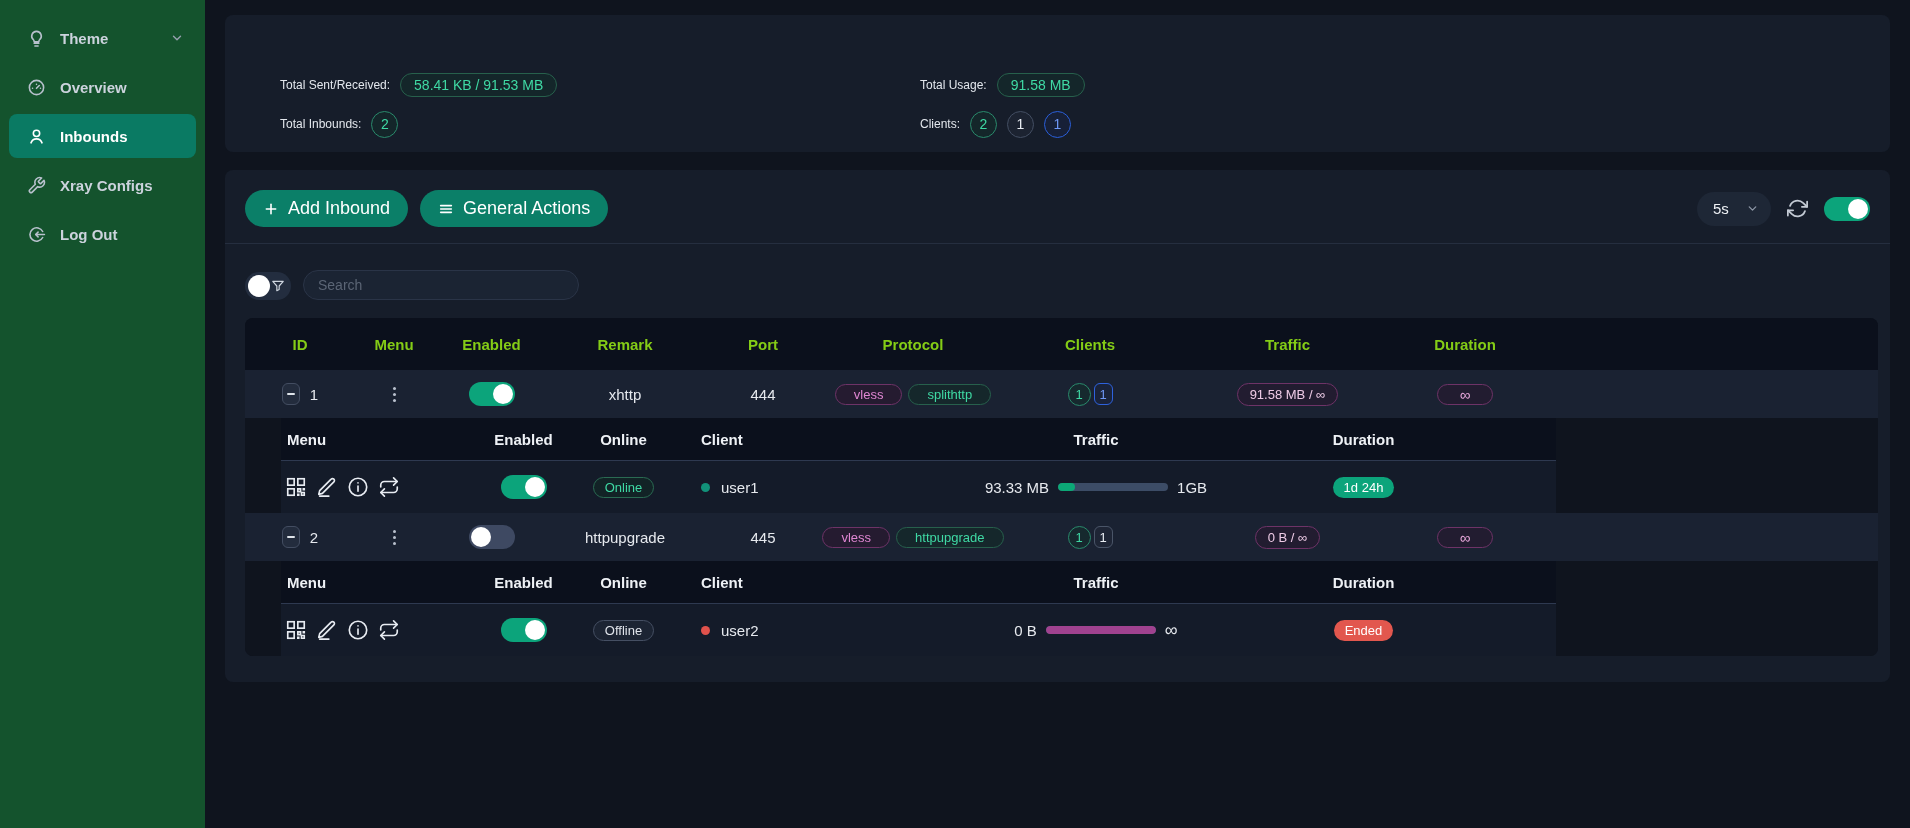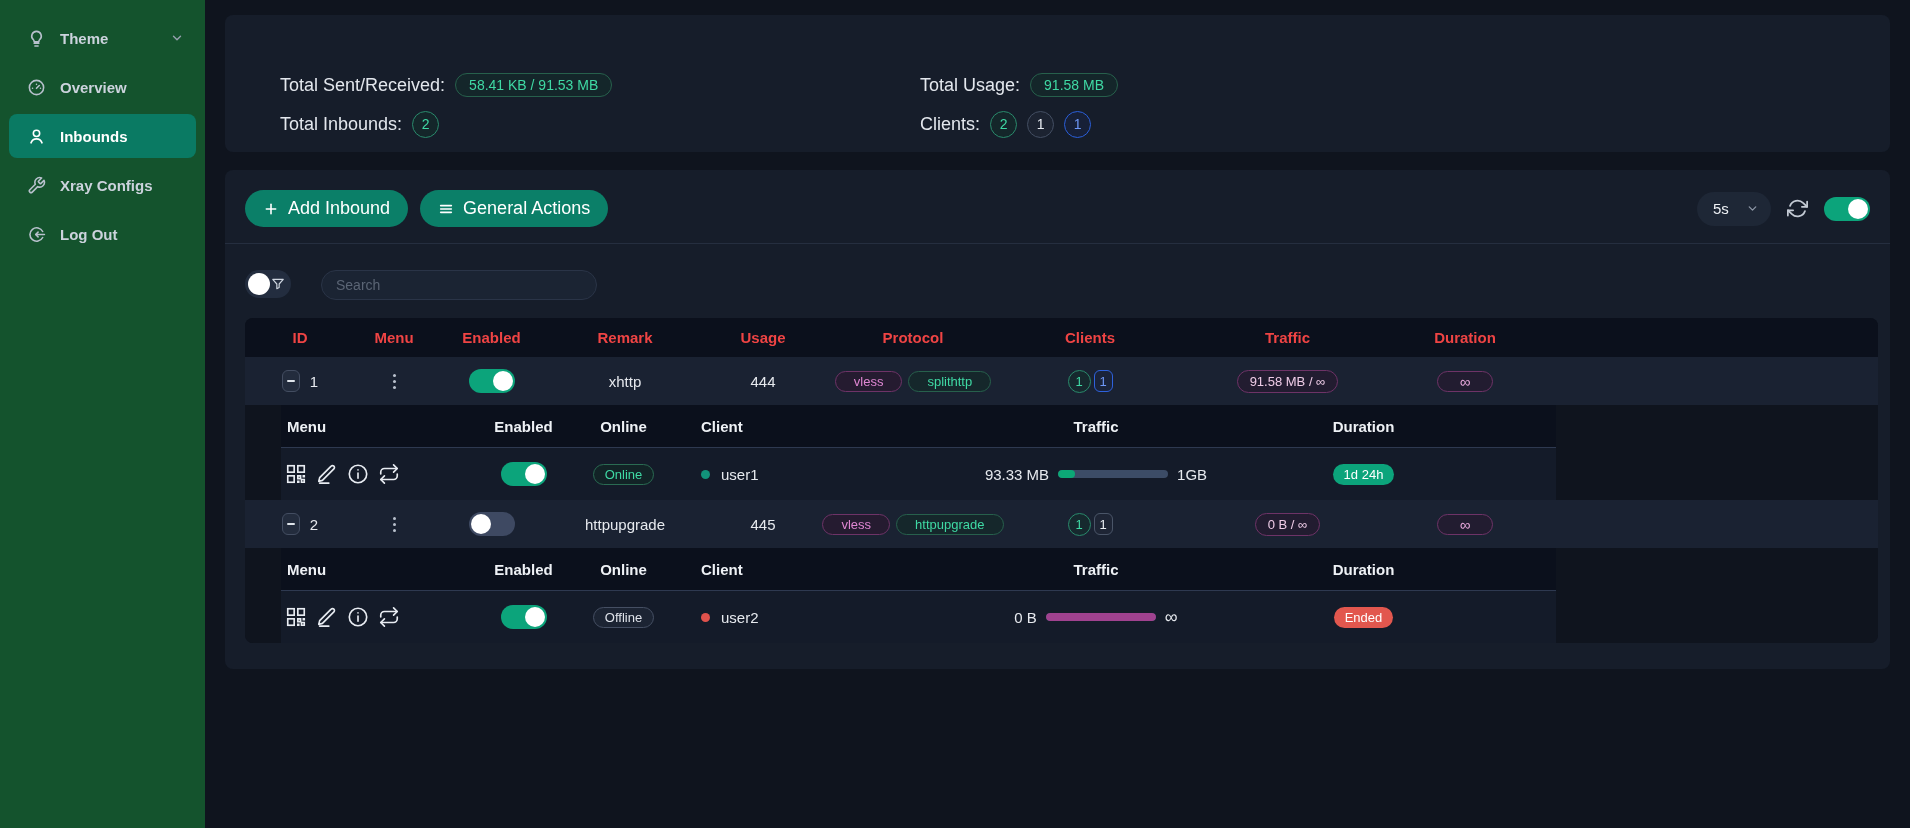--- a/index.html
+++ b/index.html
@@ -15,21 +15,21 @@
   .side-item.active .sicon { color:#ffffff; }
   .side-item .chev { margin-left:auto; color:#97a1af; width:14px; height:14px; }
 
   
   .main { flex:1; padding:15px 20px; }
   .card { background:#161d2a; border-radius:8px; }
 
   
   .stats-card { height:137px; position:relative; margin-bottom:18px; }
   .stat-row { position:absolute; display:flex; align-items:center; gap:10px; height:28px; }
-  .stat-label { font-size:18px; color:#e3e7ed; }
+  .stat-label { font-size:12px; color:#e3e7ed; }
   .pill-green { display:inline-flex; align-items:center; font-size:14px; color:#3fd9a4; border:1px solid #27604c;
                 background:rgba(18,52,43,.45); border-radius:14px; padding:3px 13px; }
   .badge-circle { width:27px; height:27px; border-radius:50%; display:inline-flex; align-items:center; justify-content:center;
                   font-size:14px; border:1px solid #434e62; color:#e8ecf2; background:rgba(40,48,64,.35); }
   .badge-circle.green { border-color:#2a8a6c; color:#3fd9a4; background:rgba(18,52,43,.45); }
   .badge-circle.blue  { border-color:#2b5fd9; color:#6e97f5; background:rgba(25,40,80,.35); }
 
   
   .main-card { min-height:492px; padding-bottom:26px; }
   .toolbar { display:flex; align-items:center; padding:20px 20px 16px 20px; }
@@ -37,32 +37,32 @@
               background:#0b7f68; color:#fff; font-size:18px; font-weight:500; border-radius:19px; font-family:inherit; }
   .btn-teal + .btn-teal { margin-left:12px; }
   .toolbar-right { margin-left:auto; display:flex; align-items:center; gap:16px; }
   .select-pill { display:flex; align-items:center; height:34px; width:74px; background:#1e2736; border-radius:17px;
                  padding:0 12px 0 16px; color:#eef1f5; font-size:15px; cursor:pointer; }
   .select-pill .chev { margin-left:auto; color:#8d97a6; width:13px; height:13px; }
   .icon-btn { color:#c3cad4; width:21px; height:21px; cursor:pointer; display:flex; }
   .divider { height:1px; background:#252e3f; }
 
   
-  .search-row { display:flex; align-items:flex-start; gap:30px; margin:26px 20px 18px 20px; }
+  .search-row { display:flex; align-items:flex-end; gap:12px; margin:26px 20px 18px 20px; }
   .filter-pill { width:46px; height:28px; border-radius:14px; background:#232d3f; display:flex; align-items:center; padding:0 6px 0 3px; cursor:pointer; }
   .filter-pill .knob { width:22px; height:22px; border-radius:50%; background:#ffffff; }
   .filter-pill .ficon { margin-left:auto; color:#cfd6e0; width:14px; height:14px; display:flex; }
   .search-input { width:276px; height:30px; background:#1b2433; border:1px solid #2a3447; border-radius:15px;
                   color:#e6e9ee; font-size:14px; padding:0 14px; outline:none; font-family:inherit; }
   .search-input::placeholder { color:#5b6575; }
 
   
   .tbl { margin:0 12px 0 20px; border-radius:8px; overflow:hidden; background:#0f141e; }
   .trow { display:grid; grid-template-columns:110px 78px 117px 150px 126px 174px 180px 215px 140px 1fr; align-items:center; }
-  .thead { height:39px; background:#0b101c; font-weight:700; font-size:15px; color:#ef4444; }
+  .thead { height:52px; background:#0b101c; font-weight:700; font-size:15px; color:#84cc16; }
   .c { display:flex; align-items:center; justify-content:center; gap:4px; }
   .inbound-row { height:48px; background:#1a2232; font-size:15px; }
   .id-cell { display:flex; align-items:center; justify-content:center; gap:10px; }
   .collapse-btn { width:18px; height:22px; border:1px solid #434d61; background:#232c3d; border-radius:6px;
                   display:flex; align-items:center; justify-content:center; cursor:pointer; }
   .collapse-btn .minus { width:8px; height:2px; background:#dfe4ea; border-radius:1px; }
   .dots { display:flex; flex-direction:column; gap:3px; cursor:pointer; }
   .dots i { width:3px; height:3px; border-radius:50%; background:#b9c1cd; }
 
   
@@ -258,21 +258,21 @@
         <input class="search-input" type="text" placeholder="Search" style="">
       </div>
 
       <div class="tbl">
 
         <div class="trow thead">
           <div class="c">ID</div>
           <div class="c">Menu</div>
           <div class="c">Enabled</div>
           <div class="c">Remark</div>
-          <div class="c">Usage</div>
+          <div class="c">Port</div>
           <div class="c">Protocol</div>
           <div class="c">Clients</div>
           <div class="c">Traffic</div>
           <div class="c">Duration</div>
           <div></div>
         </div>
 
         <div class="trow inbound-row">
           <div class="id-cell">
             <span class="collapse-btn">

